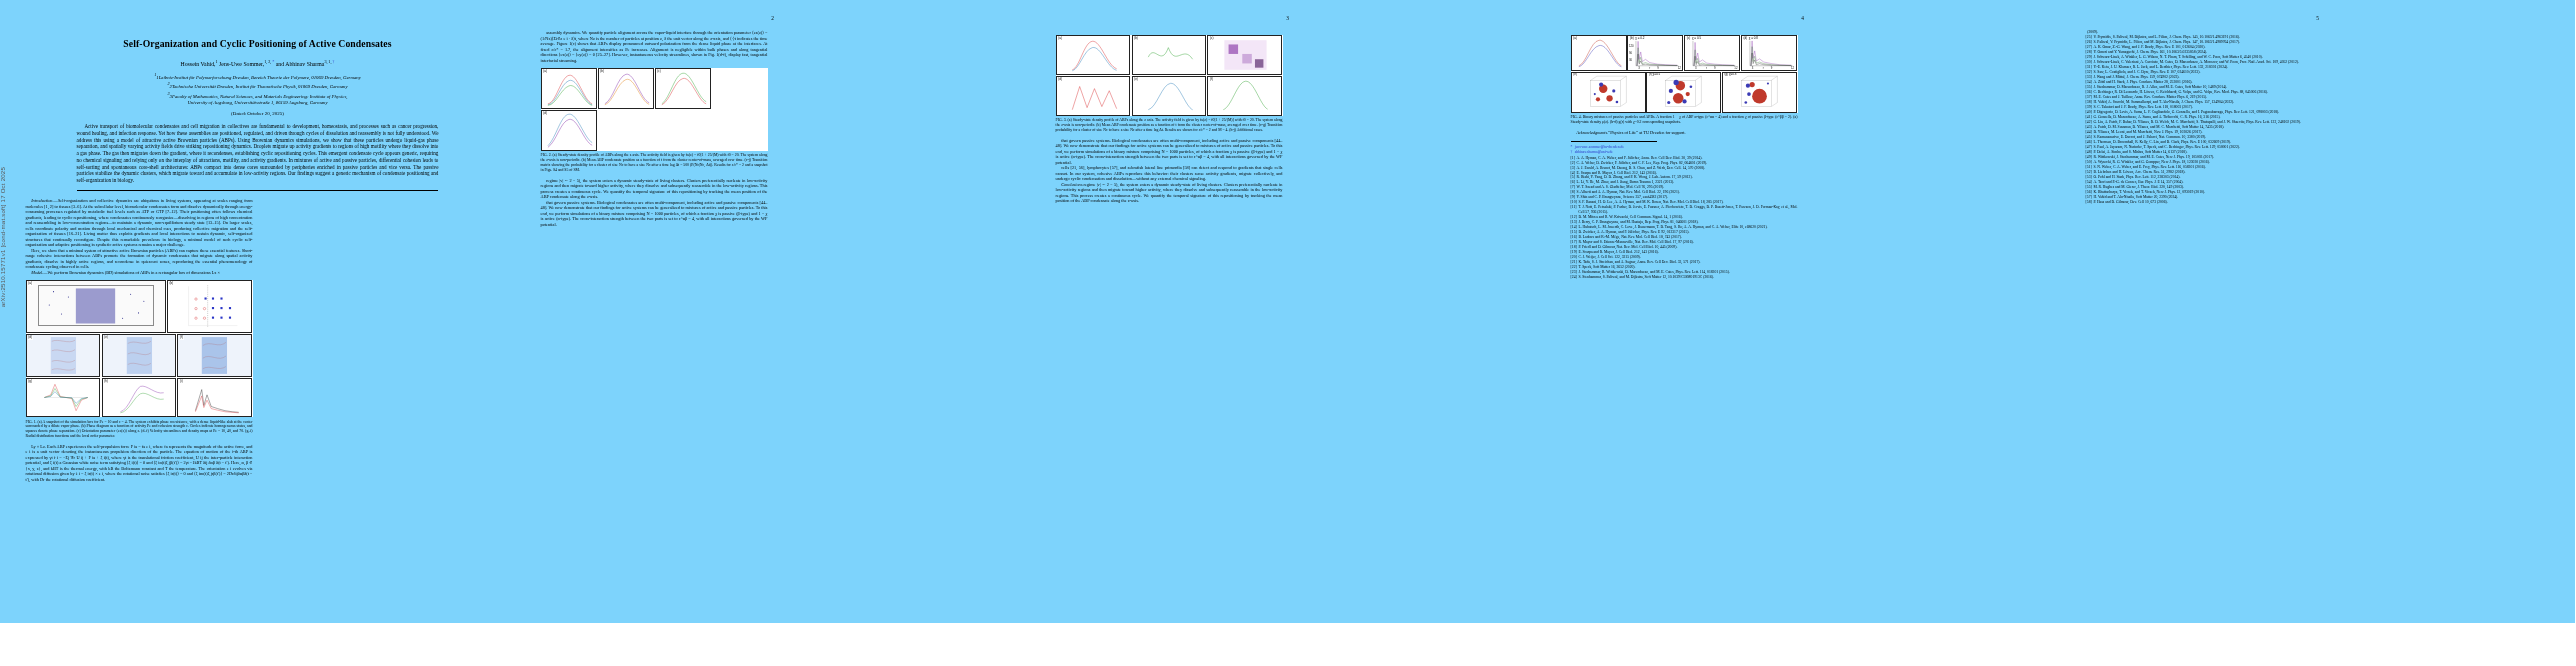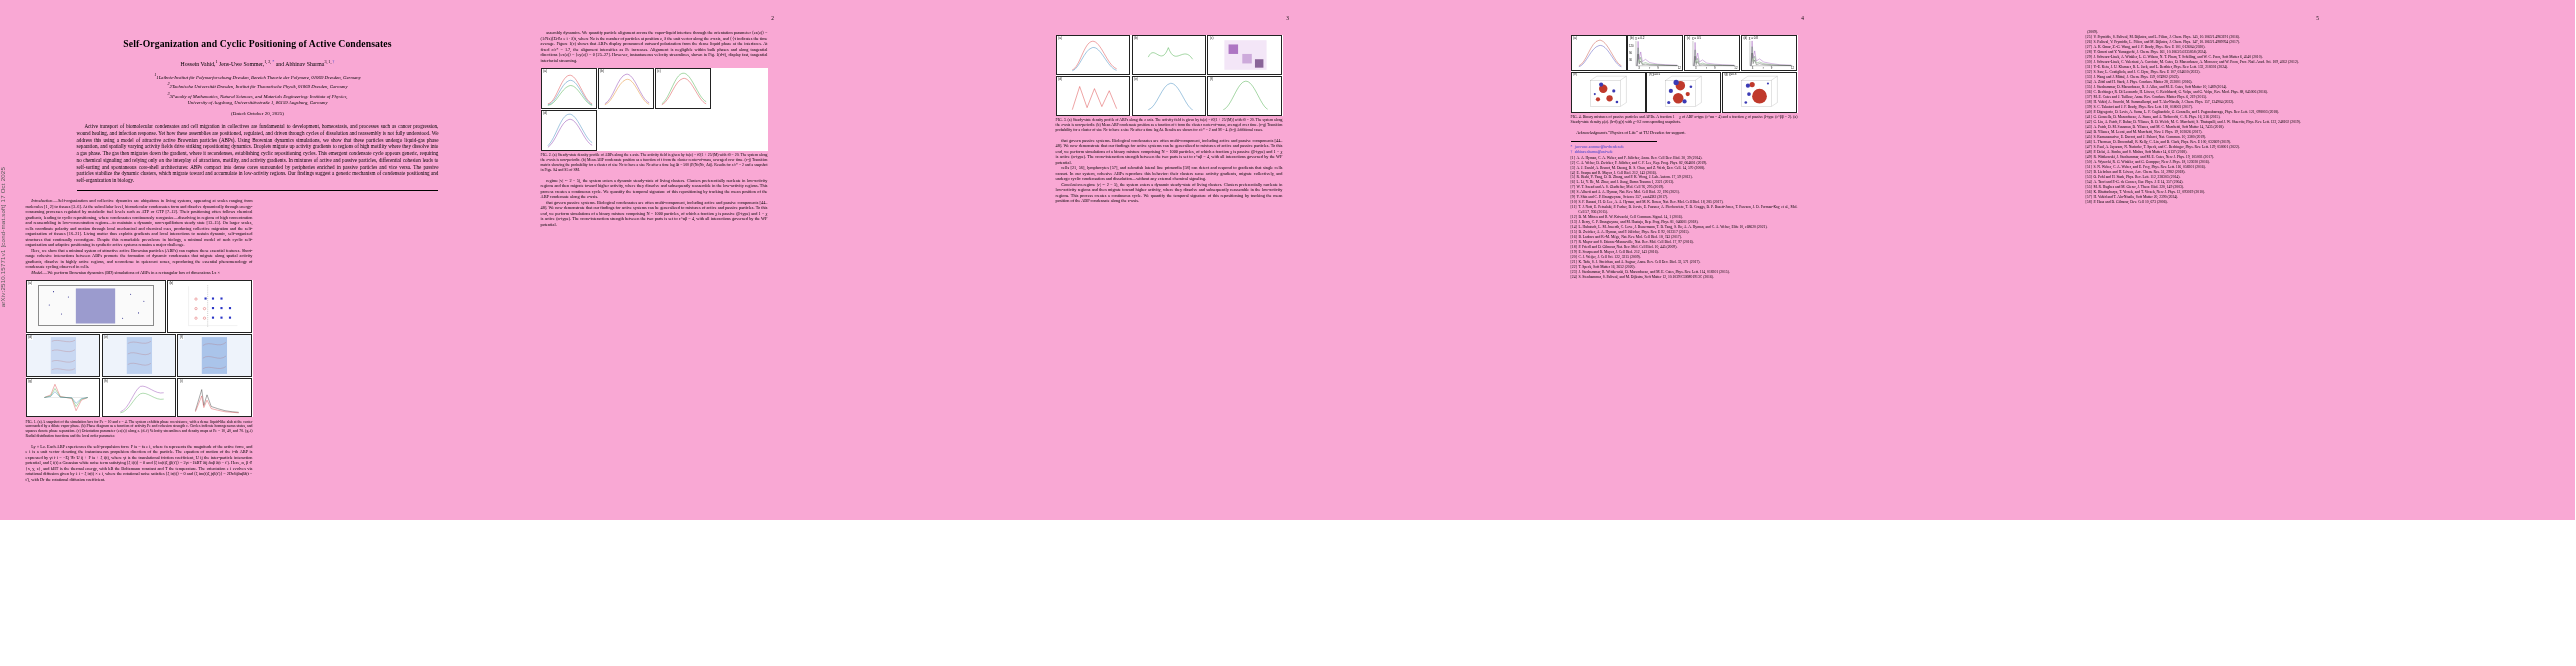--- a/index.html
+++ b/index.html
@@ -10,23 +10,23 @@
     font-family: "Liberation Serif", "DejaVu Serif", serif;
     color: #000;
     overflow: hidden;
   }
   .sheet { position:absolute; inset:0; display:flex; }
 
   
   .page {
     position: relative;
     width: 515px;
-    height: 520px;
+    height: 623px;
     flex: 0 0 515px;
-    background:#f9a8d4;
+    background:#7dd3fc;
     padding: 15.6px 25.6px 12.2px 25.6px;
   }
   .pagenum {
     position:absolute; top: 14.5px; left:0; right:0;
     text-align:center; font-size: 5.3px;
   }
 
   
   .arxiv-stamp{
     position:absolute;

